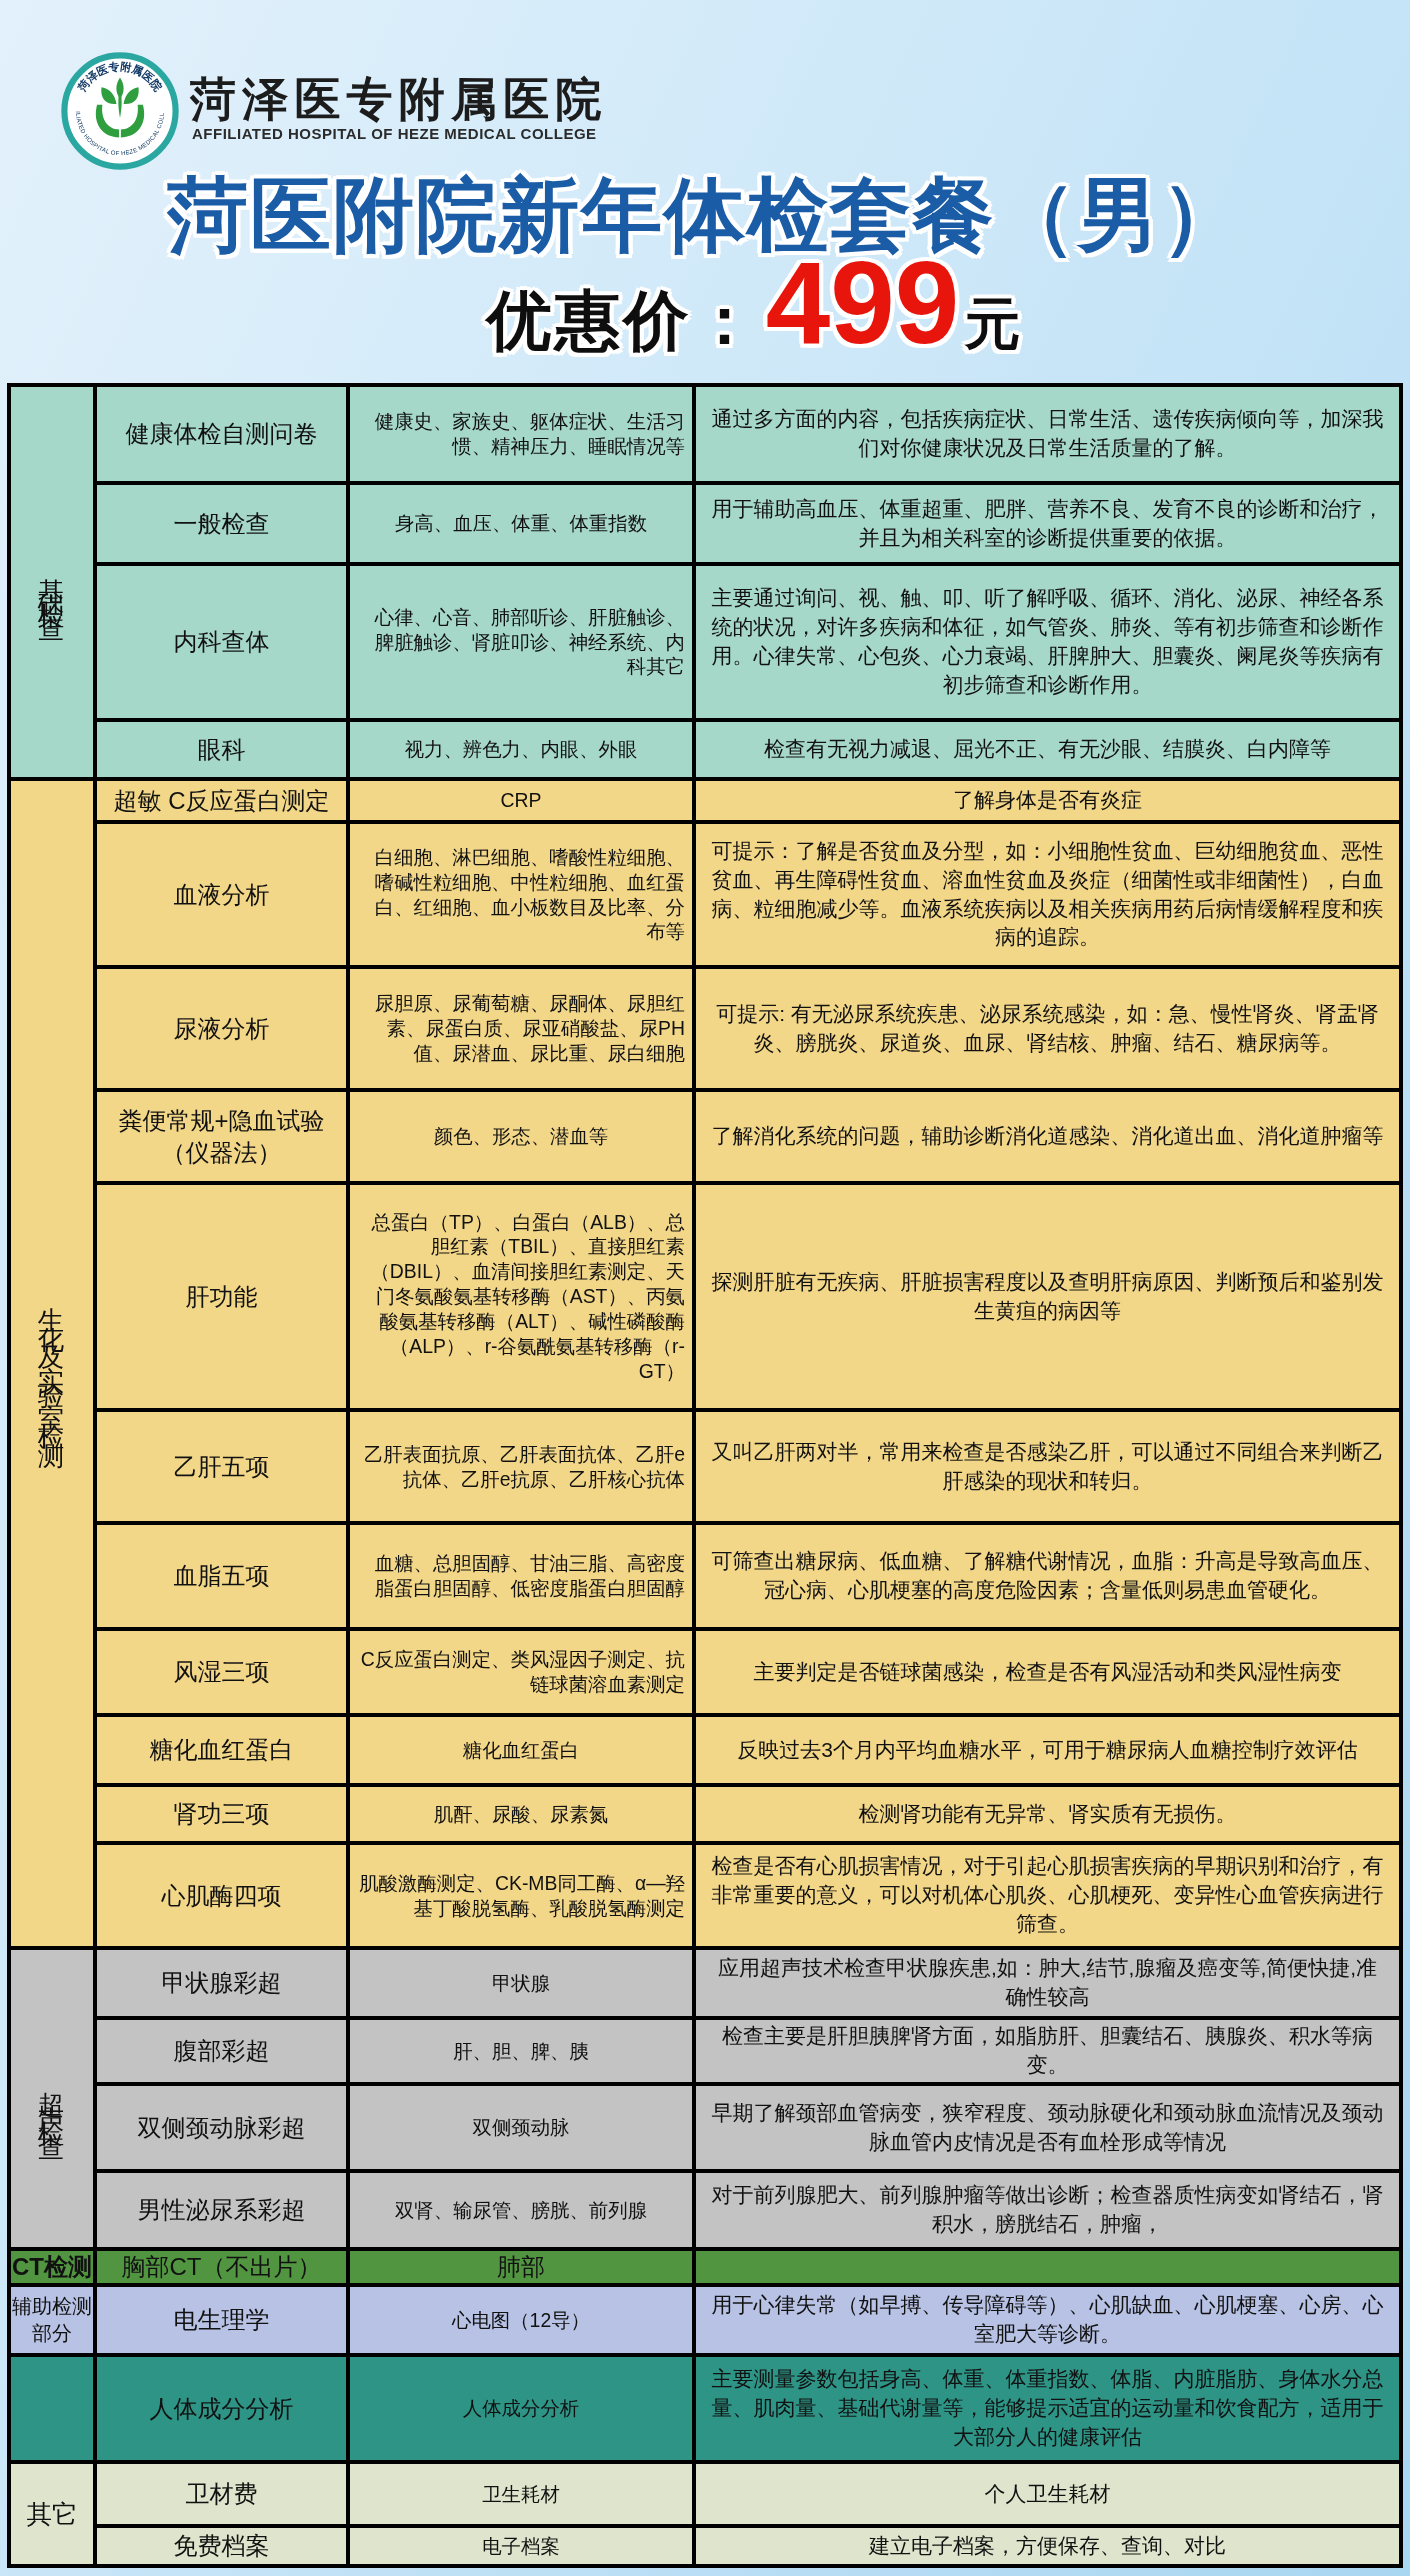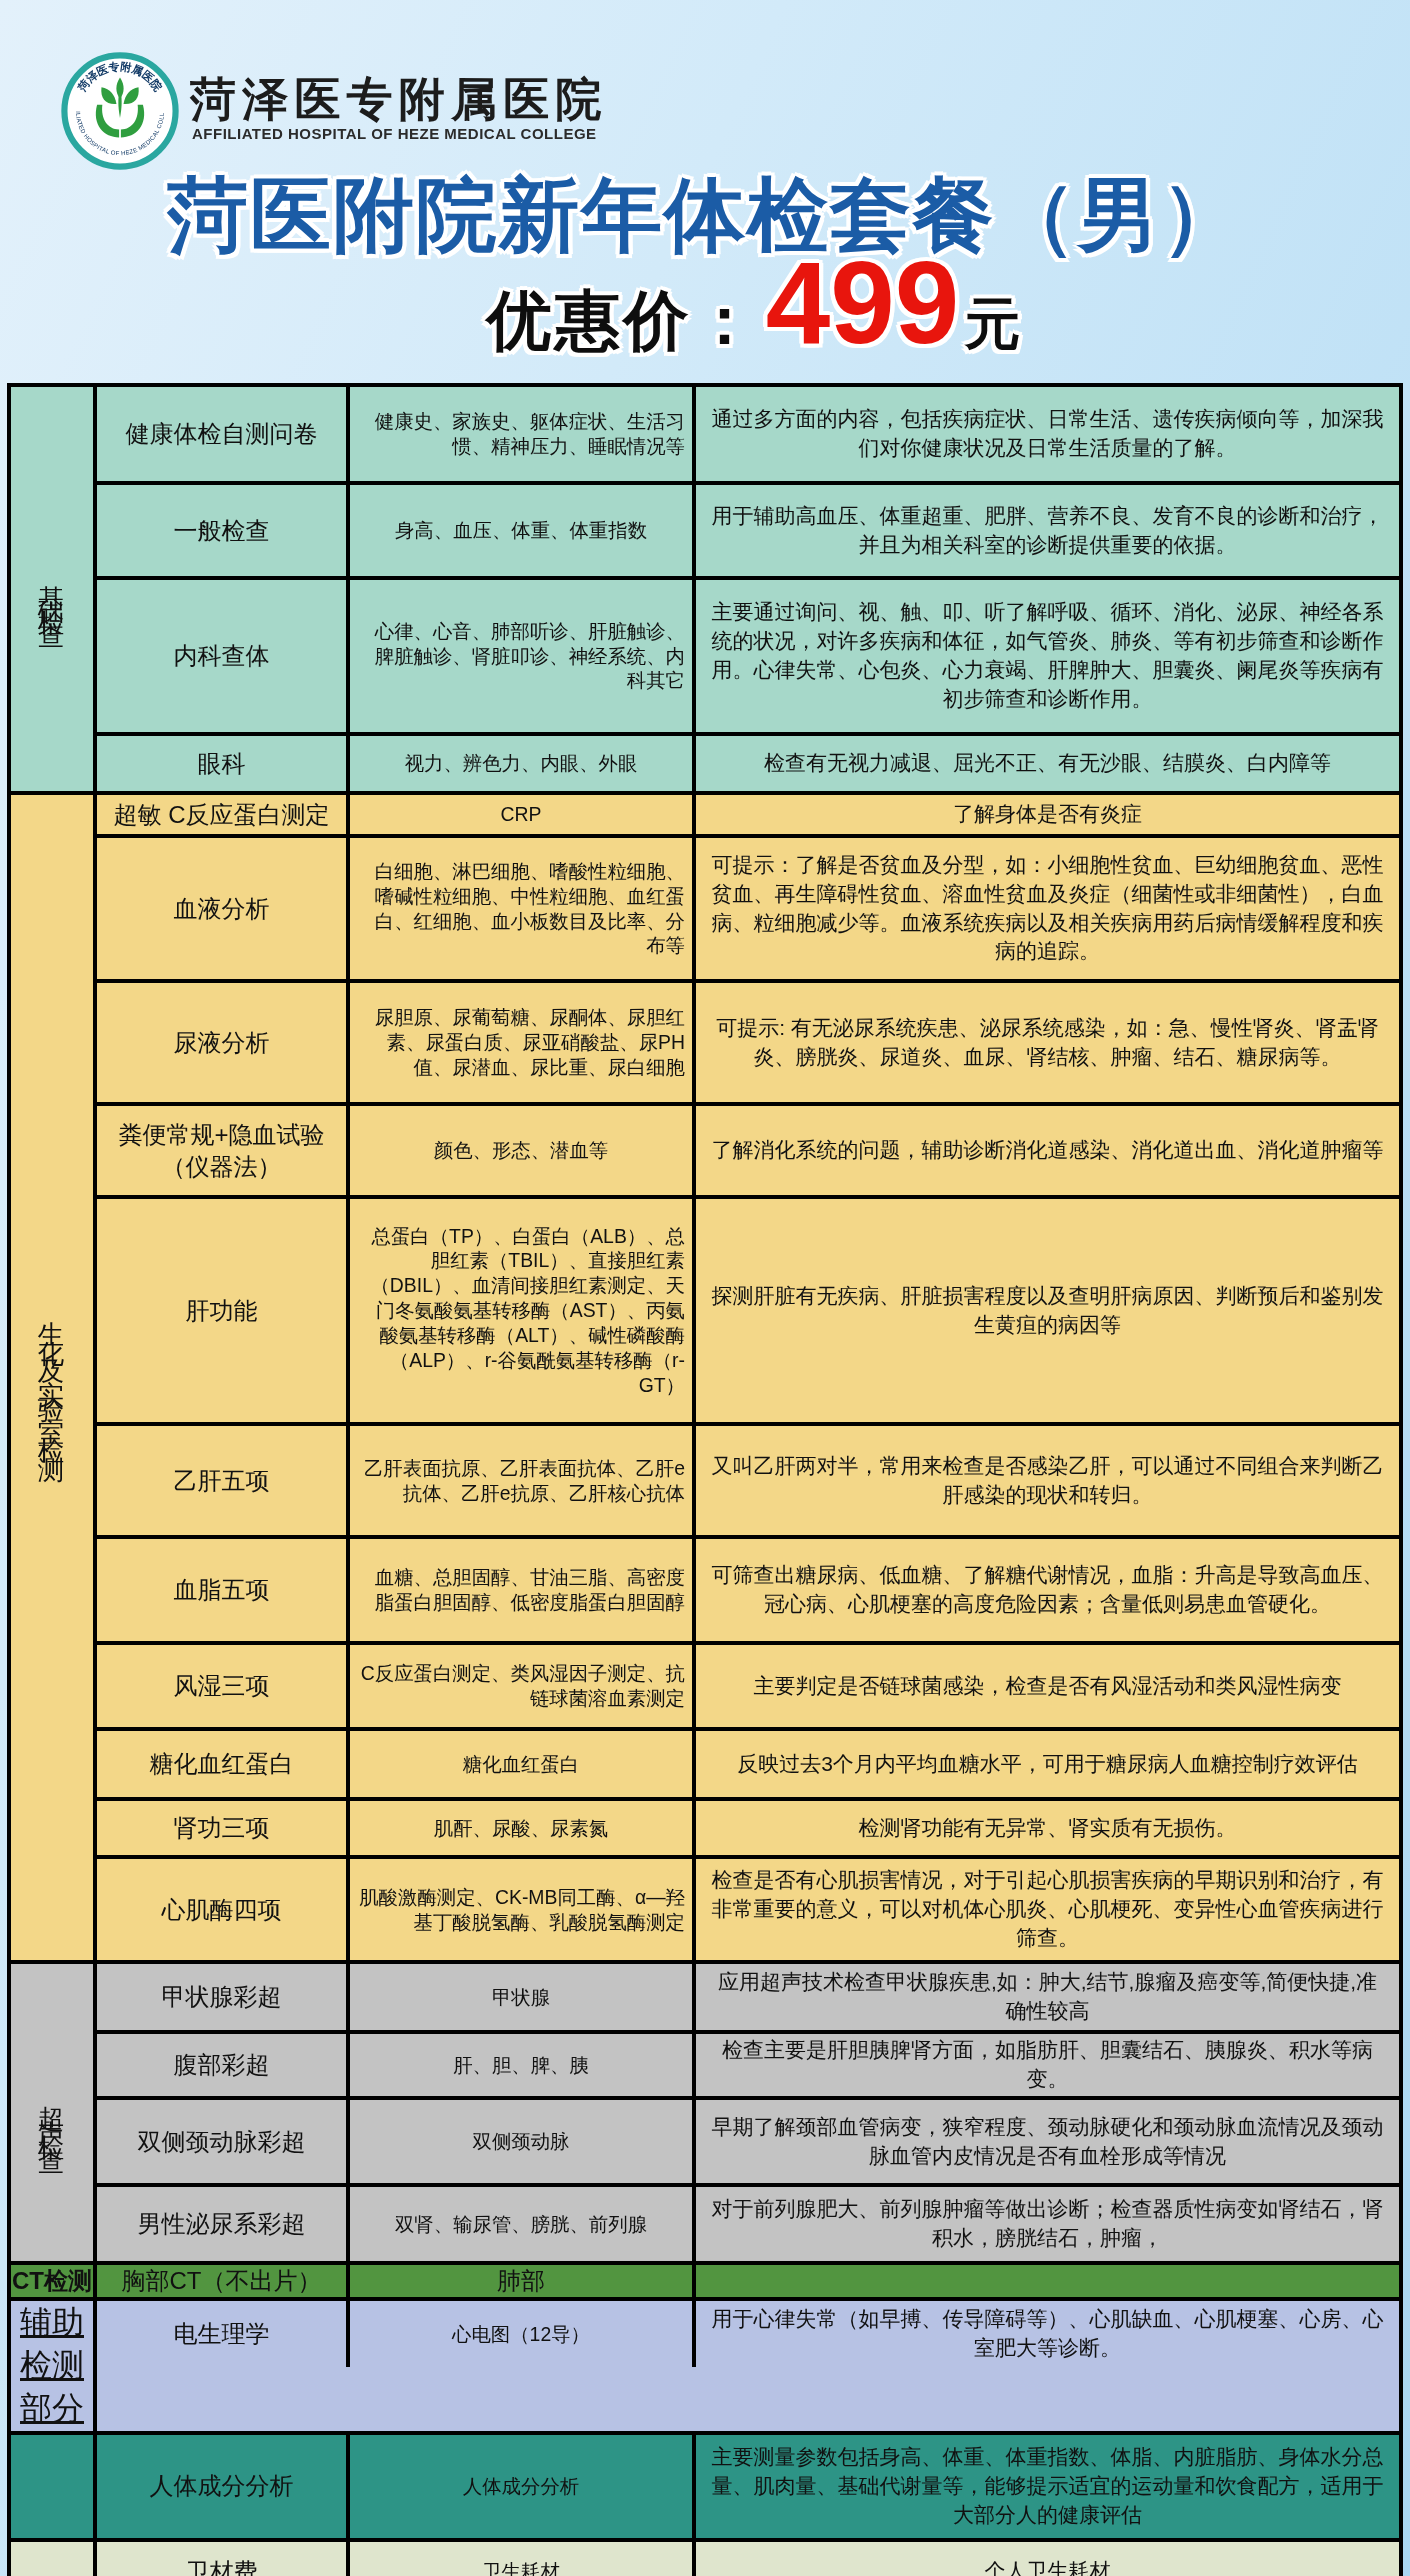--- a/index.html
+++ b/index.html
@@ -42,21 +42,21 @@
   .sec2{background:#c3c3c3;}
   .sec3{background:#529540;}
   .sec4{background:#b7c2e4;}
   .sec5{background:#2d9486;}
   .sec6{background:#dfe5cd;}
   .sec1 .vert{letter-spacing:19.4px;}
   .sec2 .vert{letter-spacing:14px;}
   .sec3 .cat{font-size:24px;font-weight:bold;}
   .sec3 .item,.sec3 .cont{font-size:24px;font-weight:normal;}
   .sec3 .desc{font-size:14px;line-height:1.3;font-weight:bold;padding:0 8.8px;}
-  .sec4 .cat{font-size:32px;line-height:1.35;padding:0 0;text-decoration:underline;}
+  .sec4 .cat{font-size:20px;line-height:1.35;padding:0 0;}
   .sec6 .cat{font-size:25.6px;}
 </style>
 </head>
 <body>
 
 <div class="canvas">
 
   <svg class="logo" viewBox="0 0 136 136">
     <circle cx="68" cy="68" r="63" fill="#ffffff" stroke="#2aa7a0" stroke-width="7"></circle>
     <path id="arcTop" d="M 22,68 A 46,46 0 0 1 114,68" fill="none"></path>
@@ -90,21 +90,21 @@
   <div class="tbl">
 
     <div class="sec sec0">
       <div class="cat vert">基础检查</div>
       <div class="rows">
         <div class="row" style="height:94px">
           <div class="cell item">健康体检自测问卷</div>
           <div class="cell cont">健康史、家族史、躯体症状、生活习惯、精神压力、睡眠情况等</div>
           <div class="cell desc">通过多方面的内容，包括疾病症状、日常生活、遗传疾病倾向等，加深我们对你健康状况及日常生活质量的了解。</div>
         </div>
-        <div class="row" style="height:95px">
+        <div class="row" style="height:81px">
           <div class="cell item">一般检查</div>
           <div class="cell cont">身高、血压、体重、体重指数</div>
           <div class="cell desc">用于辅助高血压、体重超重、肥胖、营养不良、发育不良的诊断和治疗，并且为相关科室的诊断提供重要的依据。</div>
         </div>
         <div class="row" style="height:156px">
           <div class="cell item">内科查体</div>
           <div class="cell cont">心律、心音、肺部听诊、肝脏触诊、脾脏触诊、肾脏叩诊、神经系统、内科其它</div>
           <div class="cell desc">主要通过询问、视、触、叩、听了解呼吸、循环、消化、泌尿、神经各系统的状况，对许多疾病和体征，如气管炎、肺炎、等有初步筛查和诊断作用。心律失常、心包炎、心力衰竭、肝脾肿大、胆囊炎、阑尾炎等疾病有初步筛查和诊断作用。</div>
         </div>
         <div class="row" style="height:59px">

